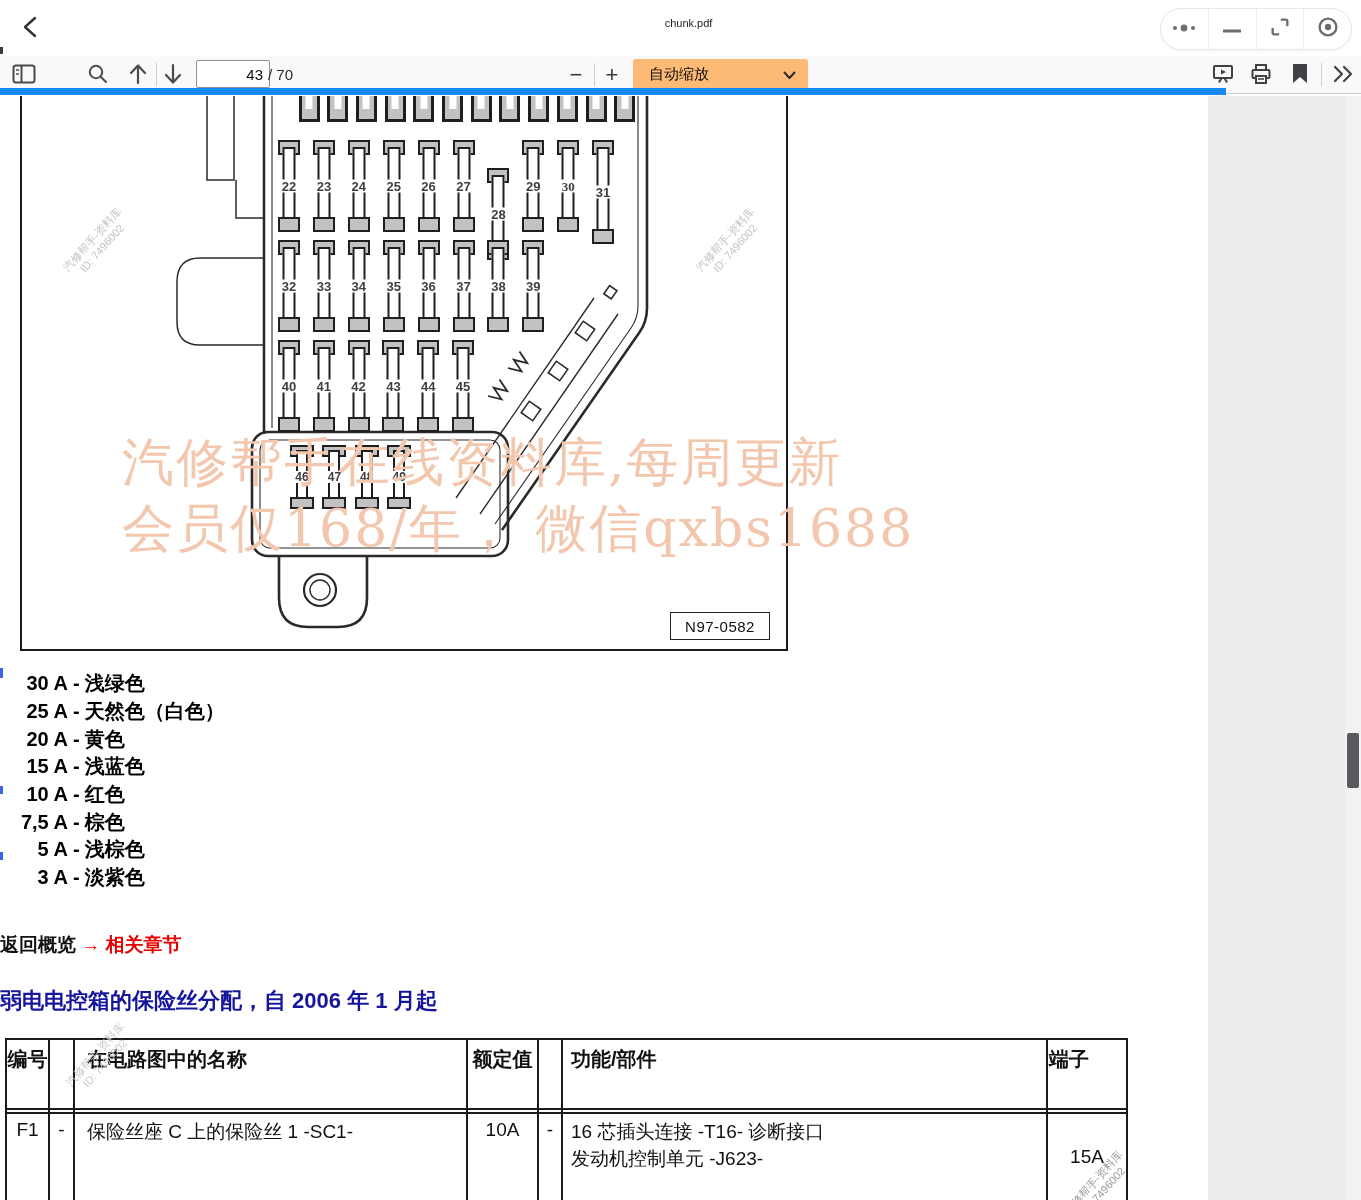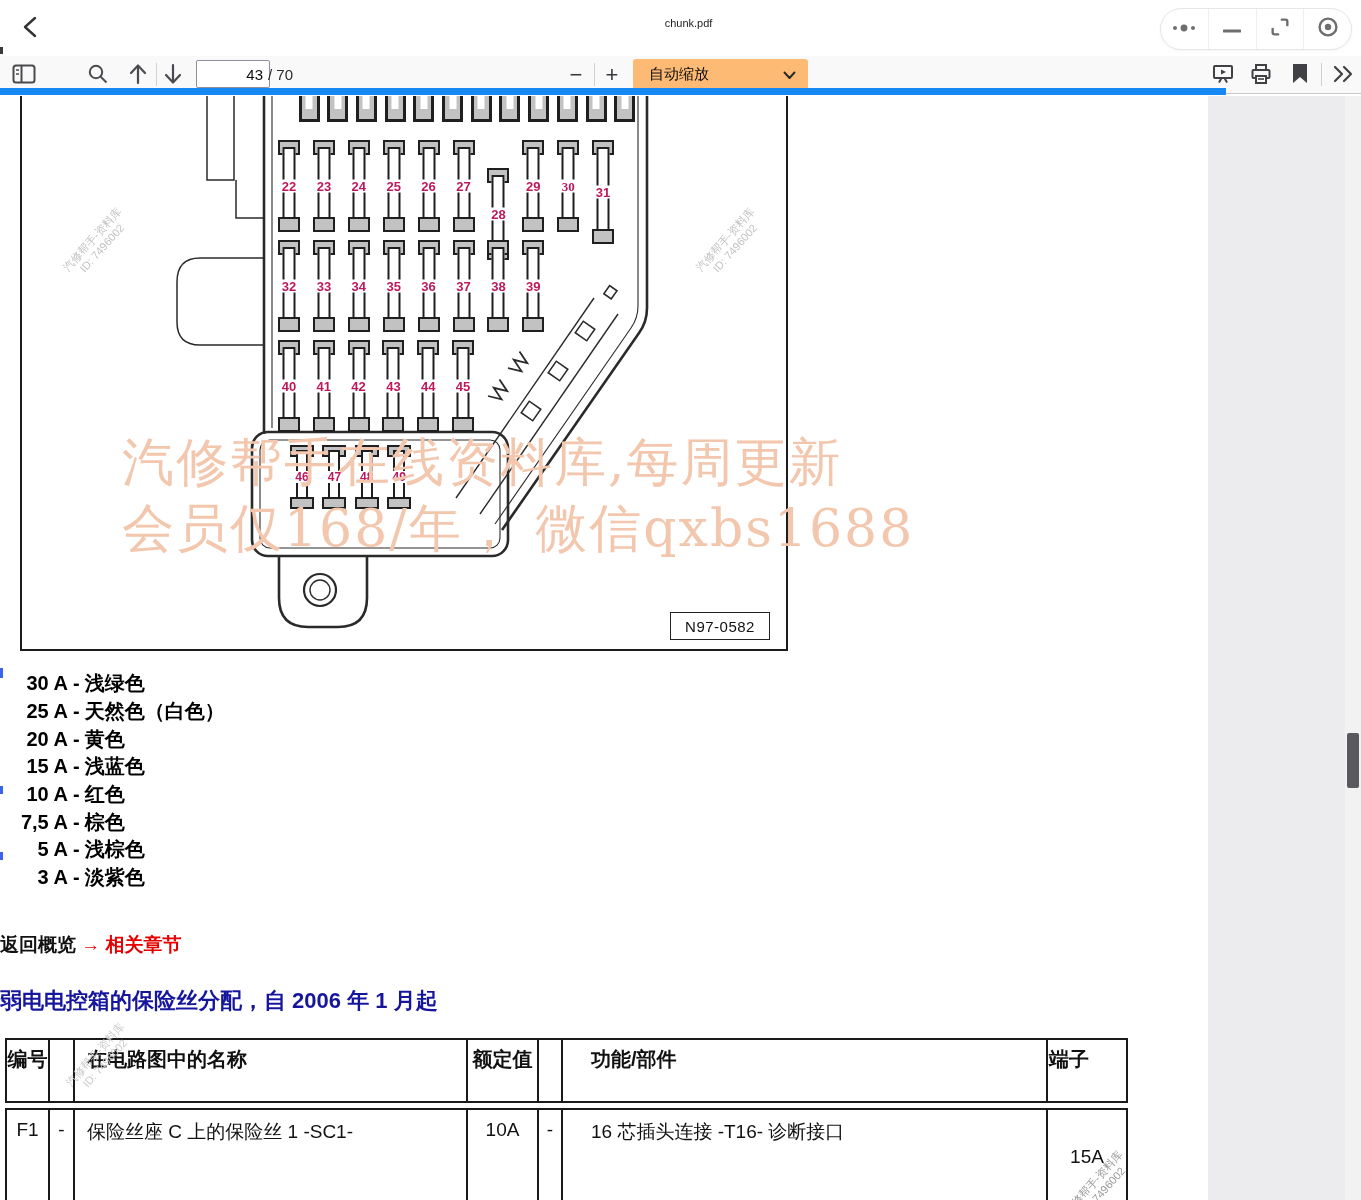--- a/index.html
+++ b/index.html
@@ -42,21 +42,21 @@
   .diagram-label{position:absolute;left:648px;top:516px;width:98px;height:26px;border:1.5px solid #222;
                  display:flex;align-items:center;justify-content:center;font-size:15px;letter-spacing:.5px;color:#111;}
 
   
   .fuse{position:absolute;}
   .fuse .cap{position:absolute;left:0;right:0;height:15px;border:2px solid #1f1f1f;background:#c2c2c2;box-sizing:border-box;}
   .fuse .cap.t{top:0;} .fuse .cap.b{bottom:0;}
   .fuse .stem{position:absolute;left:50%;transform:translateX(-50%);top:7px;bottom:7px;width:13px;
               border:2px solid #1f1f1f;background:#fff;box-sizing:border-box;}
   .fuse .num{position:absolute;top:50%;left:50%;transform:translate(-50%,-50%);font-size:13px;font-weight:bold;
-             background:#fff;padding:0 1px;line-height:1;color:#be185d;white-space:nowrap;}
+             background:#fff;padding:0 1px;line-height:1;color:#404040;white-space:nowrap;}
   .fuse.small .cap{height:12px;}
   .fuse.small .stem{top:5px;bottom:5px;width:12px;}
   .fuse.small .num{font-size:12px;}
   .slot{position:absolute;top:0;width:21px;height:26px;border:3px solid #1f1f1f;border-top:none;background:#c2c2c2;box-sizing:border-box;}
   .slot::after{content:"";position:absolute;top:0;left:50%;transform:translateX(-50%);width:7px;height:13px;background:#fff;}
 
   
   .wm-big{position:absolute;white-space:nowrap;font-family:"DejaVu Serif","Liberation Serif",serif;
           font-size:52px;letter-spacing:2px;color:#f2c7ae;z-index:5;}
   .wm-stamp{position:absolute;transform:rotate(-48deg);font-size:11px;line-height:13px;text-align:center;
@@ -71,30 +71,30 @@
   
   .nav-line{position:absolute;left:0;top:836px;font-size:19px;font-weight:bold;}
   .nav-line .back{color:#111;}
   .nav-line .arrow,.nav-line .link{color:#e60000;}
   .section-heading{position:absolute;left:0;top:890px;font-size:22px;font-weight:bold;color:#16169d;}
 
   
   .frow{position:absolute;left:5px;display:flex;}
   .cell{border:2px solid #1a1a1a;box-sizing:border-box;margin-left:-2px;background:transparent;}
   .cell:first-child{margin-left:0;}
-  .hrow{top:942px;height:65px;}
+  .hrow{top:942px;height:76px;}
   .hrow .cell{font-size:20px;font-weight:bold;padding-top:6px;}
   .drow{top:1012px;height:112px;}
   .drow .cell{font-size:19px;padding-top:9px;}
   .c1{width:45px;text-align:center;}
   .c2{width:27px;text-align:center;}
   .c3{width:395px;padding-left:12px;padding-right:8px;}
   .c4{width:73px;text-align:center;}
   .c5{width:26px;text-align:center;}
-  .c6{width:487px;padding-left:28px;padding-right:8px;}
+  .c6{width:487px;padding-left:8px;padding-right:8px;}
   .c7{width:82px;}
   .hrow .c7{padding-left:1px;}
   .drow .c7{text-align:center;padding-top:36px;}
   .func-line{line-height:26.5px;}
   .v-scrollbar{position:absolute;left:1345px;top:96px;width:16px;height:1104px;background:#f2f2f3;}
   .v-thumb{position:absolute;left:2px;top:637px;width:12px;height:55px;background:#5a5a5e;border-radius:2px;}
   .artifact{position:absolute;left:0;width:3px;background:#3c63f0;z-index:6;}
 </style>
 </head>
 <body>
@@ -538,20 +538,21 @@
       </div>
 
       <div class="frow drow">
         <div class="cell c1">F1</div>
         <div class="cell c2">-</div>
         <div class="cell c3">保险丝座 C 上的保险丝 1 -SC1-</div>
         <div class="cell c4">10A</div>
         <div class="cell c5">-</div>
         <div class="cell c6">
           <div class="func-line">16 芯插头连接 -T16- 诊断接口</div>
+          <div class="func-line">发动机控制单元 -J623-</div>
         </div>
         <div class="cell c7">15A</div>
       </div>
 
       <div class="wm-stamp" style="left:60px;top:950px;color:#cacaca">
         <div>汽修帮手-资料库</div>
           <div>ID: 7496002</div>
       </div>
       <div class="wm-stamp" style="left:1058px;top:1078px;color:#9a9a9a">
         <div>汽修帮手-资料库</div>

